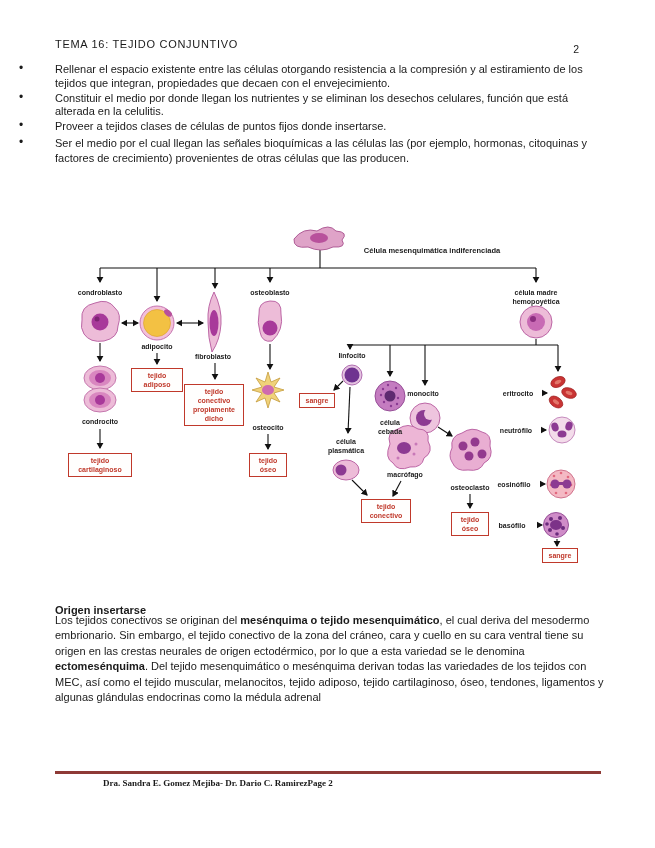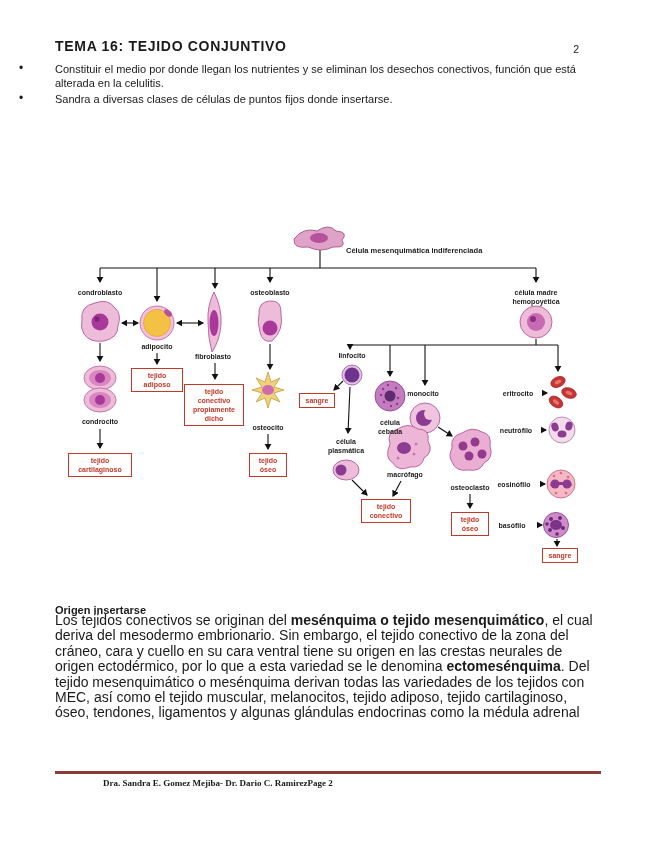--- a/index.html
+++ b/index.html
@@ -1,54 +1,56 @@
 <!DOCTYPE html>
 <html><head>
 <meta charset="utf-8">
 <style>
   * { box-sizing: border-box; }
   html,body { margin:0; padding:0; background:#ffffff; }
   body { font-family:"Liberation Sans", sans-serif; color:#1a1a1a; }
   .page { position:relative; width:655px; height:848px; background:#ffffff; overflow:hidden; }
 
-  .doc-header { position:absolute; top:38px; left:55px; font-size:14px; font-weight:bold; letter-spacing:0.7px;text-align:center; }
+  .doc-header { position:absolute; top:38px; left:55px; font-size:11px; font-weight:normal; letter-spacing:0.7px;text-align:center; }
   .page-num { position:absolute; top:43px; right:76px; font-size:10.5px; }
 
   .bullets { position:absolute; top:63px; left:18px; width:588px; margin:0; padding:0; list-style:none;
              font-size:11px; line-height:13.5px; }
   .bullets li { position:relative; padding-left:37px; margin-bottom:1.5px; }
   .bullets li::before { content:"•"; position:absolute; left:1px; top:-1px; font-size:12px; }
   .bullets li:last-child { line-height:15.6px; margin-top:2px; }
 
   .diagram { position:absolute; top:222px; left:0; width:655px; height:352px; }
   .dsvg { position:absolute; top:0; left:0; }
   .dlabel { position:absolute; font-size:7px; font-weight:bold; color:#1b1b1b; text-align:center; line-height:1.3; }
-  .dlabel.root { font-size:7.5px; text-align:left; }
+  .dlabel.root { font-size:7.5px; text-align:center; }
   .dbox { position:absolute; border:1px solid #c0392b; color:#c0392b; background:#fffefd;
           font-size:7px; font-weight:bold; text-align:center; line-height:1.3; padding:2px 3px; }
 
   .origen-heading { position:absolute; top:593px; left:55px; font-size:11px; font-weight:bold; }
-  .origen-para { position:absolute; top:613px; left:55px; width:549px; font-size:14px; line-height:15.4px; margin:0; }
+  .origen-para { position:absolute; top:613px; left:55px; width:549px; font-size:11px; line-height:15.4px; margin:0; }
   .origen-para .bold { font-weight:bold; }
   .celulas-heading { position:absolute; top:752px; left:55px; font-size:11px; font-weight:bold; }
   .footer-rule { position:absolute; top:771px; left:55px; width:546px; height:2.5px; background:#8e3a36; }
   .doc-footer { position:absolute; top:778px; left:55px; font-size:9px; font-weight:bold;
                 font-family:"Liberation Serif", serif;padding-left:48px; }
 </style>
 </head>
 <body>
 
 <div class="page">
 
   <div class="doc-header">TEMA 16: TEJIDO CONJUNTIVO</div>
   <div class="page-num">2</div>
 
   <ul class="bullets">
-    <li><span>Constituir el medio por donde llegan los nutrientes y se eliminan los desechos conectivos, función que está alterada en la celulitis.</span></li>
-    <li><span>Sandra a diversas clases de células de puntos fijos donde insertarse.</span></li>
+    <li><span>Rellenar el espacio existente entre las células otorgando resistencia a la compresión y al estiramiento de los tejidos que integran, propiedades que decaen con el envejecimiento.</span></li>
+    <li><span>Constituir el medio por donde llegan los nutrientes y se eliminan los desechos celulares, función que está alterada en la celulitis.</span></li>
+    <li><span>Proveer a tejidos clases de células de puntos fijos donde insertarse.</span></li>
+    <li><span>Ser el medio por el cual llegan las señales bioquímicas a las células las (por ejemplo, hormonas, citoquinas y factores de crecimiento) provenientes de otras células que las producen.</span></li>
   </ul>
 
   <div class="diagram">
     <svg class="dsvg" width="655" height="352" viewBox="0 0 655 352">
       <defs>
         <marker id="arr" viewBox="0 0 10 10" refX="7.5" refY="5" markerWidth="6.5" markerHeight="6.5" orient="auto-start-reverse">
           <path d="M0,0 L9,5 L0,10 Z" fill="#111"></path>
         </marker>
       </defs>
 

